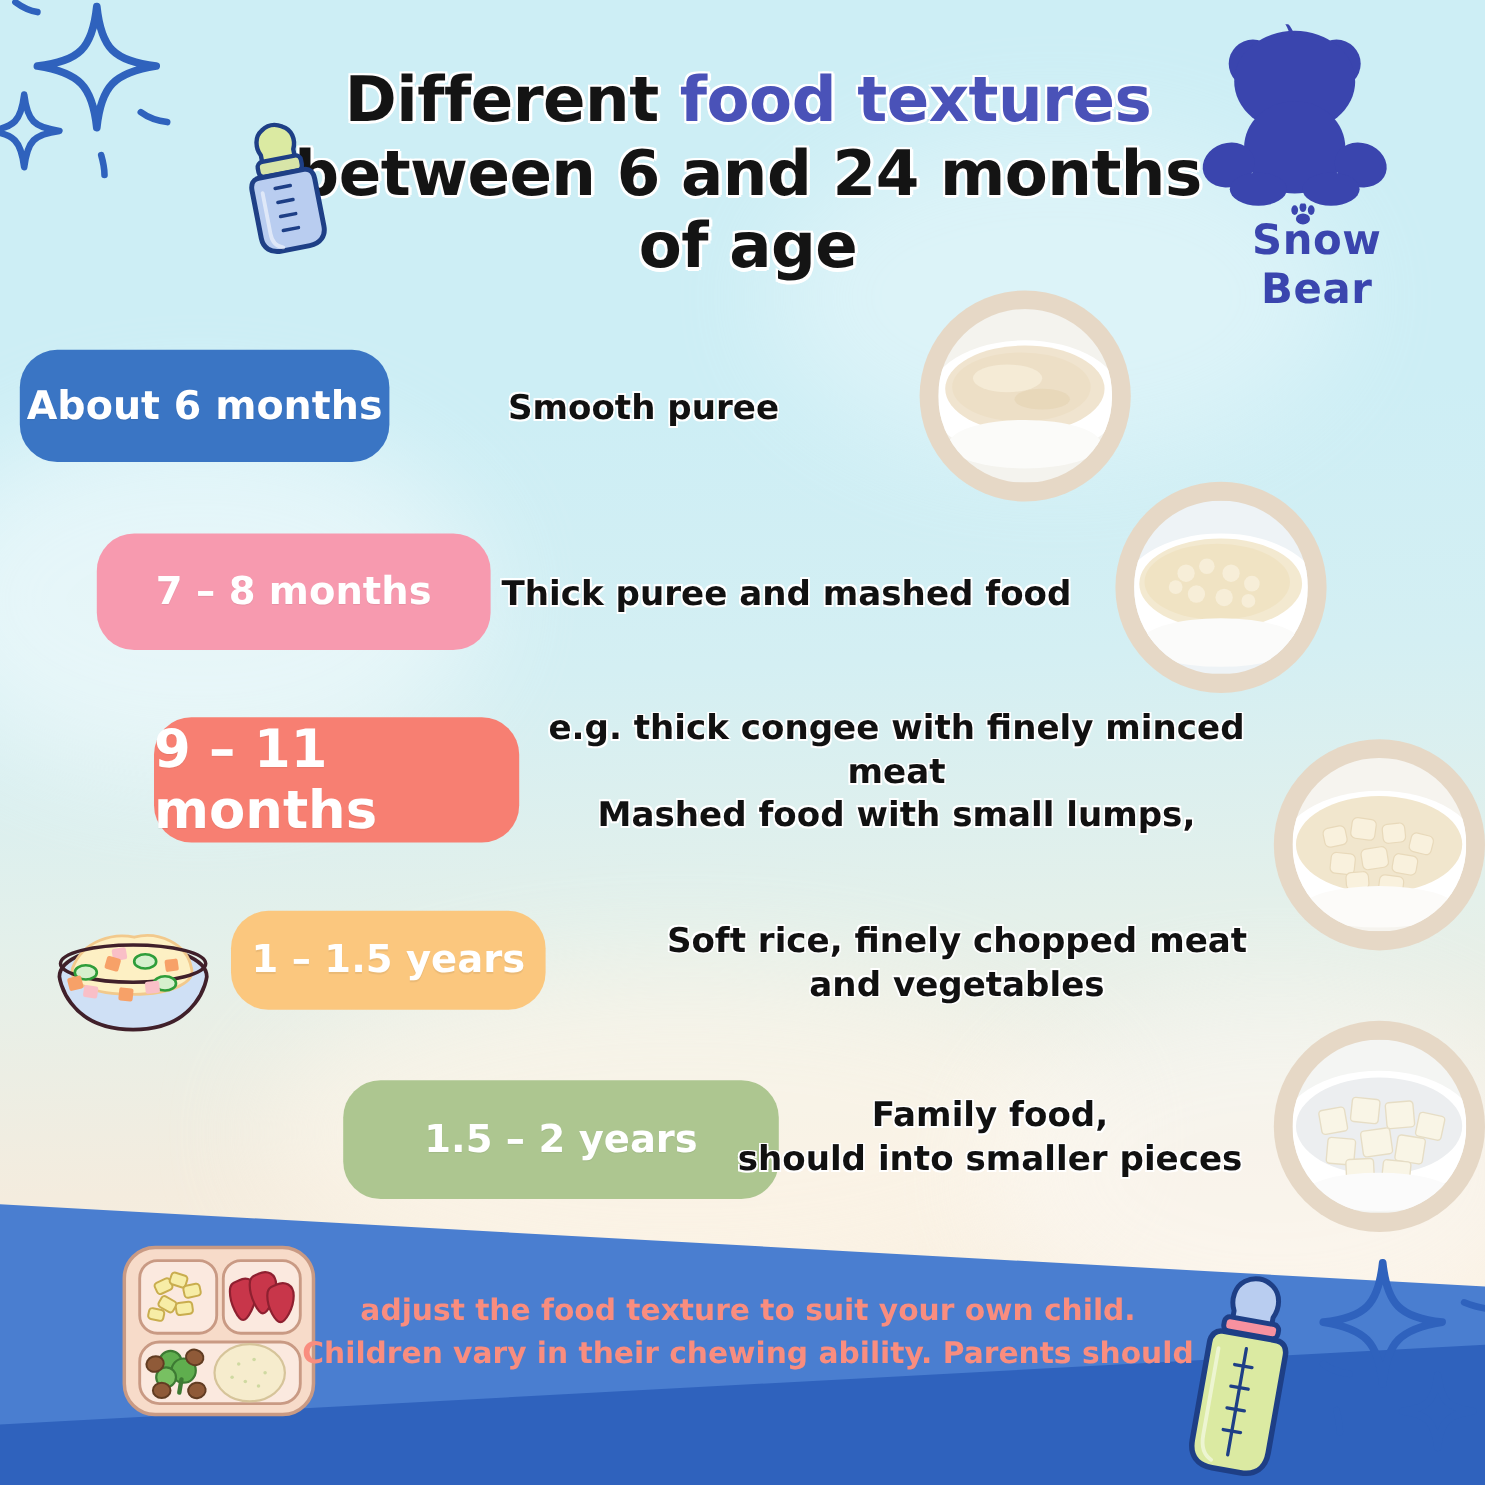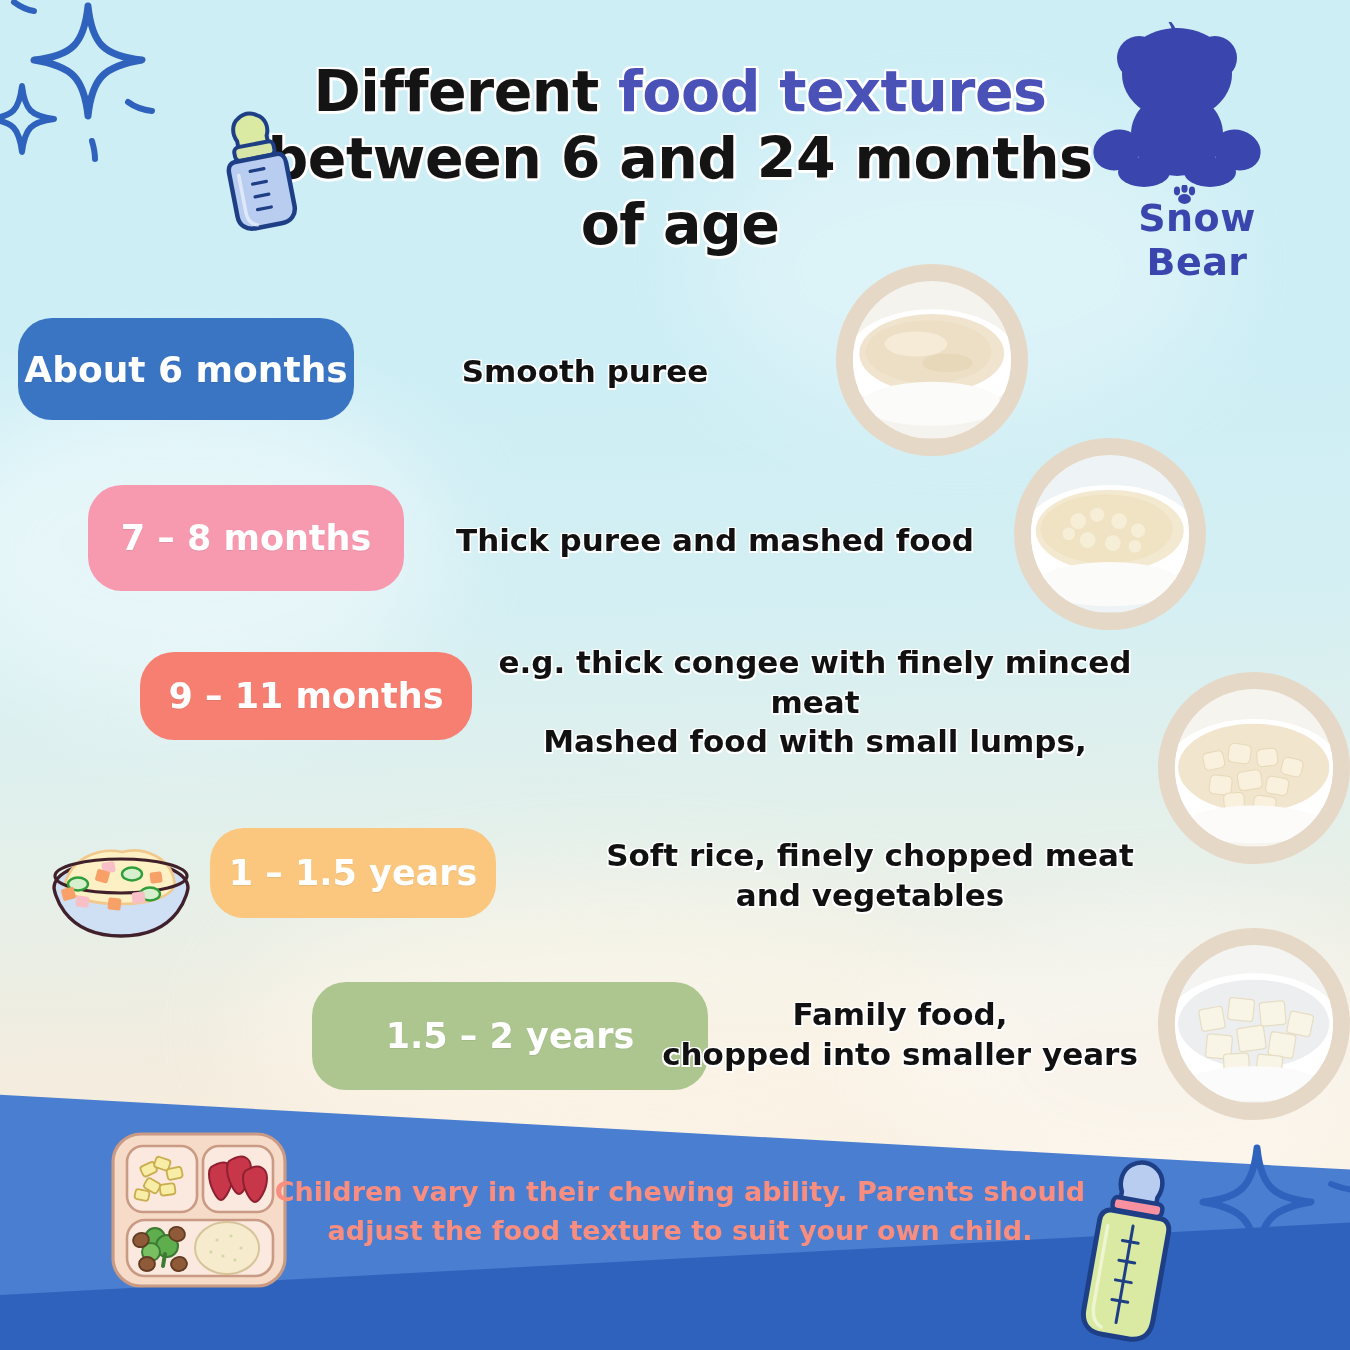--- a/index.html
+++ b/index.html
@@ -154,21 +154,21 @@
         <ellipse cx="50" cy="52" rx="56" ry="34" fill="#ffffff"></ellipse>
         <ellipse cx="50" cy="46" rx="46" ry="25" fill="#f0e4cf"></ellipse>
         <ellipse cx="48" cy="45" rx="40" ry="20" fill="#eddfc6"></ellipse>
         <ellipse cx="40" cy="40" rx="20" ry="8" fill="#f6eeda" opacity=".8"></ellipse>
         <ellipse cx="60" cy="52" rx="16" ry="6" fill="#e5d4b5" opacity=".7"></ellipse>
         <ellipse cx="50" cy="78" rx="44" ry="14" fill="#fbfbf9"></ellipse>
       </svg>
     </div>
   </div>
 
-  <div class="badge" style="left:88px;top:485px;width:316px;height:106px;font-size:35px;background:#f79aaf;">7  –  8 months</div>
+  <div class="badge" style="left:88px;top:485px;width:358px;height:106px;font-size:35px;background:#f79aaf;">7  –  8 months</div>
   <div class="desc" style="left:420px;top:521px;width:590px;">Thick puree and mashed food</div>
   <div class="photo" style="left:1014px;top:438px;width:192px;height:192px;">
     <div class="inner">
       <svg class="bowl-bg" viewBox="0 0 100 100" preserveAspectRatio="none">
         <rect width="100" height="100" fill="#eef3f6"></rect>
         <ellipse cx="50" cy="55" rx="58" ry="36" fill="#ffffff"></ellipse>
         <ellipse cx="50" cy="48" rx="47" ry="26" fill="#f3e9d0"></ellipse>
         <ellipse cx="48" cy="47" rx="42" ry="22" fill="#f0e3c3"></ellipse>
         <g fill="#f8f0dc" opacity=".85">
           <circle cx="30" cy="42" r="5"></circle>
@@ -178,21 +178,21 @@
           <circle cx="36" cy="54" r="5"></circle>
             <circle cx="52" cy="56" r="5"></circle>
           <circle cx="66" cy="58" r="4"></circle>
             <circle cx="24" cy="50" r="4"></circle>
         </g>
         <ellipse cx="50" cy="82" rx="46" ry="14" fill="#fbfbfa"></ellipse>
       </svg>
     </div>
   </div>
 
-  <div class="badge" style="left:140px;top:652px;width:332px;height:88px;font-size:35px;background:#f77f72;">9  –  11 months</div>
+  <div class="badge" style="left:140px;top:652px;width:332px;height:114px;font-size:48px;background:#f77f72;">9  –  11 months</div>
   <div class="desc" style="left:455px;top:643px;width:720px;">
     <div>e.g. thick congee with finely minced meat</div>
     <div>Mashed food with small lumps,</div>
   </div>
   <div class="photo" style="left:1158px;top:672px;width:192px;height:192px;">
     <div class="inner">
       <svg class="bowl-bg" viewBox="0 0 100 100" preserveAspectRatio="none">
         <rect width="100" height="100" fill="#f6f4ef"></rect>
         <ellipse cx="50" cy="55" rx="58" ry="36" fill="#ffffff"></ellipse>
         <ellipse cx="50" cy="50" rx="48" ry="28" fill="#f1e6cd"></ellipse>
@@ -253,21 +253,21 @@
       <rect x="64" y="38" width="13" height="12" rx="2" fill="#f7a168" transform="rotate(16 70 44)"></rect>
       <rect x="30" y="56" width="13" height="12" rx="2" fill="#f7a168" transform="rotate(-14 36 62)"></rect>
       <rect x="76" y="66" width="13" height="12" rx="2" fill="#f7a168" transform="rotate(6 82 72)"></rect>
       <rect x="118" y="40" width="12" height="11" rx="2" fill="#f7a168" transform="rotate(-8 124 45)"></rect>
     </g>
   </svg>
 
   <div class="badge" style="left:312px;top:982px;width:396px;height:108px;font-size:35px;background:#adc690;">1.5 – 2 years</div>
   <div class="desc" style="left:655px;top:995px;width:490px;">
     <div>Family food,</div>
-    <div>chopped into smaller years</div>
+    <div>should into smaller pieces</div>
   </div>
 
   <div class="wave-light"></div>
   <div class="wave-dark"></div>
 
   <svg class="deco" style="left:105px;top:1128px;" width="190" height="165" viewBox="0 0 190 165">
     <rect x="8" y="6" width="172" height="152" rx="28" fill="#f7dbc9" stroke="#c99a84" stroke-width="3.2"></rect>
     <rect x="22" y="18" width="70" height="66" rx="16" fill="#fbe9df" stroke="#c99a84" stroke-width="2.6"></rect>
     <rect x="98" y="18" width="70" height="66" rx="16" fill="#fbe9df" stroke="#c99a84" stroke-width="2.6"></rect>
     <rect x="22" y="92" width="146" height="56" rx="18" fill="#fbe9df" stroke="#c99a84" stroke-width="2.6"></rect>
@@ -306,22 +306,22 @@
       <circle cx="112" cy="112" r="1.6"></circle>
         <circle cx="126" cy="108" r="1.6"></circle>
       <circle cx="136" cy="120" r="1.6"></circle>
         <circle cx="118" cy="128" r="1.6"></circle>
       <circle cx="130" cy="132" r="1.6"></circle>
         <circle cx="106" cy="124" r="1.6"></circle>
     </g>
   </svg>
 
   <div class="note">
+    <div>adjust the food texture to suit your own child.</div>
     <div>Children vary in their chewing ability. Parents should</div>
-    <div>adjust the food texture to suit your own child.</div>
   </div>
 
   <svg class="deco" style="left:1068px;top:1158px;" width="125" height="195" viewBox="0 0 125 195">
     <g transform="rotate(10 62 97)">
       <path d="M48 8 C40 14 38 26 43 36 L43 44 L79 44 L79 36 C84 26 82 14 74 8 C66 2 56 2 48 8 Z" fill="#b9cdf0" stroke="#1e3f86" stroke-width="4.5" stroke-linejoin="round"></path>
       <rect x="36" y="42" width="50" height="13" rx="5" fill="#f7919f" stroke="#1e3f86" stroke-width="4.5"></rect>
       <path d="M36 56 L86 56 C92 56 96 61 96 68 L96 158 C96 172 88 180 74 180 L48 180 C34 180 26 172 26 158 L26 68 C26 61 30 56 36 56 Z" fill="#dbeaa2" stroke="#1e3f86" stroke-width="5" stroke-linejoin="round"></path>
       <path d="M60 68 L60 166" stroke="#1e3f86" stroke-width="3" stroke-linecap="round"></path>
       <path d="M52 84 h16 M52 104 h16 M52 124 h16 M52 144 h16" stroke="#1e3f86" stroke-width="3" stroke-linecap="round"></path>
       <path d="M35 72 L35 152 C35 164 39 170 46 173" fill="none" stroke="#ffffff" stroke-width="3.5" opacity=".5" stroke-linecap="round"></path>

